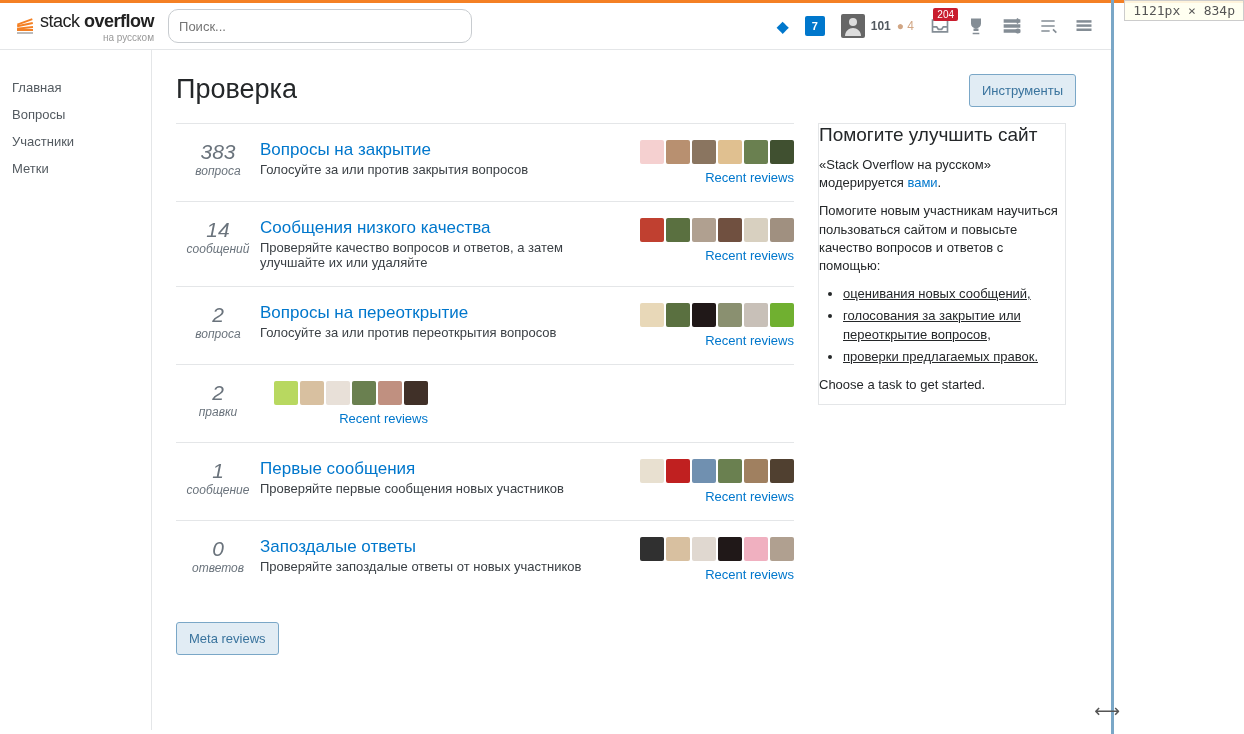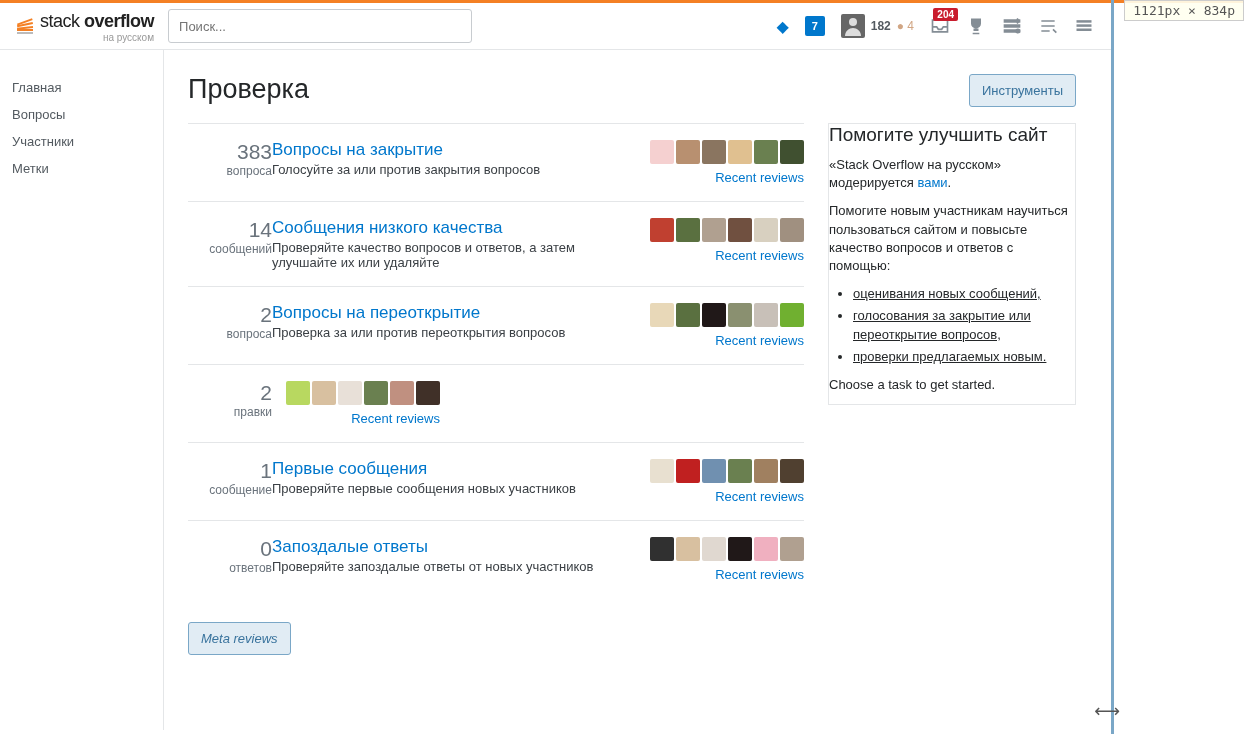--- a/index.html
+++ b/index.html
@@ -8,66 +8,66 @@
 .header { display: flex; align-items: center; padding: 5px 12px 5px 0; border-bottom: 1px solid #e4e6e8; height: 47px; margin-right: 130px; }
 .logo { display: flex; align-items: flex-start; padding: 0 14px; flex-direction: column; }
 .logo-main { display: flex; align-items: center; gap: 4px; }
 .logo-stack { display: flex; flex-direction: column; gap: 1px; align-items: center; justify-content: flex-end; width: 22px; height: 24px; }
 .logo-bar { width: 16px; height: 2px; background: #bcbbbb; }
 .logo-bar.orange { background: #f48024; transform-origin: right; }
 .logo-text { font-size: 18px; font-weight: normal; color: #222; letter-spacing: -0.5px; }
 .logo-text b { font-weight: bold; }
 .logo-sub { font-size: 10px; color: #999; align-self: flex-end; margin-top: -2px; }
 .search-box { flex: 1; max-width: 528px; }
-.search-box input { width: 100%; height: 32px; border: 1px solid #c8ccd0; border-radius: 3px; padding: 16px 10px; font-size: 13px; color: #888; outline: none; }
+.search-box input { width: 100%; height: 32px; border: 1px solid #c8ccd0; border-radius: 10px; padding: 16px 10px; font-size: 13px; color: #888; outline: none; }
 .header-spacer { flex: 1; }
 .header-icons { display: flex; align-items: center; gap: 16px; padding-right: 8px; }
 .hicon { display: flex; align-items: center; justify-content: center; color: #848d95; font-size: 18px; position: relative; }
 .hicon svg { width: 20px; height: 20px; fill: #848d95; }
 .rep-area { display: flex; align-items: center; gap: 6px; }
 .avatar-sq { width: 24px; height: 24px; background: #666; border-radius: 2px; display: flex; align-items: center; justify-content: center; color: #fff; }
 .rep-num { font-weight: bold; color: #535a60; font-size: 12px; }
 .rep-dot { color: #d1a684; font-size: 12px; }
 .badge-blue { width: 20px; height: 20px; background: #07c; color: #fff; font-size: 11px; font-weight: bold; display: flex; align-items: center; justify-content: center; border-radius: 2px; }
-.badge-red { position: absolute; top: -8px; right: -8px; background: #c91d2e; color: #fff; font-size: 10px; padding: 1px 4px; border-radius: 2px; font-weight: bold; }
+.badge-red { position: absolute; top: -8px; right: -8px; background: #c91d2e; color: #fff; font-size: 10px; padding: 1px 4px; border-radius: 2px; font-weight: normal; }
 .diamond { color: #07c; font-size: 16px; }
 
 .ruler-overlay { position: absolute; top: 0; right: 0; background: rgba(255,255,240,0.9); border: 1px solid #ccc; padding: 2px 8px; font-family: monospace; font-size: 13px; color: #555; z-index: 100; }
 
 .container { display: flex; max-width: 1100px; }
-.left-nav { width: 164px; padding: 24px 0 0 12px; border-right: 1px solid #e4e6e8; min-height: 680px; }
+.left-nav { width: 152px; padding: 24px 0 0 12px; border-right: 1px solid #e4e6e8; min-height: 680px; }
 .left-nav a { display: block; padding: 6px 0; color: #535a60; text-decoration: none; font-size: 13px; }
 .main { flex: 1; padding: 24px; position: relative; }
 .page-header { display: flex; justify-content: space-between; align-items: flex-start; margin-bottom: 16px; }
 .page-title { font-size: 27px; font-weight: normal; color: #242729; }
 .tools-btn { background: #e1ecf4; border: 1px solid #7aa7c7; color: #39739d; padding: 8px 12px; border-radius: 3px; font-size: 13px; cursor: pointer; }
 
 .content-row { display: flex; gap: 24px; }
 .queues { flex: 1; max-width: 618px; }
 .queue { display: flex; padding: 16px 0; border-top: 1px solid #e4e6e8; align-items: flex-start; }
-.queue-count { width: 84px; text-align: right; flex-shrink: 0; }
+.queue-count { width: 84px; text-align: center; flex-shrink: 0; font-style: italic; }
 .queue-count .num { font-size: 21px; color: #6a737c; }
 .queue-count .lbl { font-size: 12px; color: #6a737c; }
 .queue-body { flex: 1; display: flex; justify-content: space-between; gap: 8px; }
 .queue-info { flex: 1; }
 .queue-title { color: #07c; font-size: 17px; text-decoration: none; }
 .queue-desc { color: #3b4045; font-size: 13px; margin-top: 2px; }
 .queue-side { display: flex; flex-direction: column; align-items: flex-end; gap: 6px; min-width: 168px; }
 .avatars { display: flex; gap: 2px; }
 .av { width: 24px; height: 24px; border-radius: 2px; }
 .recent { color: #07c; font-size: 13px; text-decoration: none; }
 
 .sidebar { width: 248px; border: 1px solid #e4e6e8; padding: 0; font-size: 13px; color: #242729; align-self: flex-start; }
 .sidebar h3 { font-size: 19px; font-weight: normal; margin-bottom: 10px; }
 .sidebar p { margin-bottom: 10px; line-height: 1.4; }
 .sidebar a { color: #07c; text-decoration: none; }
 .sidebar ul { padding-left: 24px; margin-bottom: 10px; text-decoration: underline; }
 .sidebar li { margin-bottom: 4px; line-height: 1.4; }
 
-.meta-btn { display: inline-block; background: #e1ecf4; border: 1px solid #7aa7c7; color: #39739d; padding: 8px 12px; border-radius: 3px; font-size: 13px; cursor: pointer; margin-top: 24px; font-style: italic; }
+.meta-btn { display: inline-block; background: #e1ecf4; border: 1px solid #7aa7c7; color: #39739d; padding: 8px 12px; border-radius: 3px; font-size: 13px; cursor: pointer; margin-top: 24px; }
 
 .rt-border { position: fixed; top: 0; right: 130px; width: 3px; height: 100%; background: #7aa7c7; }
 .resize-handle { position: fixed; right: 124px; top: 700px; font-size: 18px; color: #555; }
 </style>
 </head>
 <body>
 
 <div class="topbar-orange"></div>
 <div class="ruler-overlay">1121px × 834p</div>
 <div class="rt-border"></div>
@@ -94,21 +94,21 @@
   <div class="header-icons">
     <span class="diamond">◆</span>
     <span class="badge-blue">7</span>
     <div class="rep-area">
       <div class="avatar-sq">
           <svg viewBox="0 0 24 24">
             <circle cx="12" cy="8" r="4" fill="#ddd"></circle>
             <path d="M4 22c0-5 4-8 8-8s8 3 8 8" fill="#ddd"></path>
           </svg>
         </div>
-      <span class="rep-num">182</span>
+      <span class="rep-num">101</span>
       <span class="rep-dot">● <span>4</span></span>
     </div>
     <span class="hicon">
       <svg viewBox="0 0 24 24">
           <path d="M3 5h18v14H3z M3 13h5l2 3h4l2-3h5" fill="none" stroke="#848d95" stroke-width="2"></path>
         </svg>
       <span class="badge-red">204</span>
     </span>
     <span class="hicon">
         <svg viewBox="0 0 24 24">
@@ -199,21 +199,21 @@
       </div>
     </div>
     <div class="queue">
       <div class="queue-count">
         <div class="num">2</div>
         <div class="lbl">вопроса</div>
       </div>
       <div class="queue-body">
         <div class="queue-info">
           <a href="#" class="queue-title">Вопросы на переоткрытие</a>
-          <div class="queue-desc">Проверка за или против переоткрытия вопросов</div>
+          <div class="queue-desc">Голосуйте за или против переоткрытия вопросов</div>
         </div>
         <div class="queue-side">
           <div class="avatars">
                   <div class="av" style="background:#e8d8b8"></div>
                   <div class="av" style="background:#5a7040"></div>
                   <div class="av" style="background:#201818"></div>
                   <div class="av" style="background:#8a9070"></div>
                   <div class="av" style="background:#c8c0b8"></div>
                   <div class="av" style="background:#70b030"></div>
                 </div>
@@ -288,21 +288,21 @@
     </div>
         </div>
 
       <div class="sidebar">
         <h3>Помогите улучшить сайт</h3>
         <p><span>«Stack Overflow на русском» модерируется </span><a href="#">вами</a><span>.</span></p>
         <p>Помогите новым участникам научиться пользоваться сайтом и повысьте качество вопросов и ответов с помощью:</p>
         <ul id="sb-bullets">
             <li>оценивания новых сообщений,</li>
             <li>голосования за закрытие или переоткрытие вопросов,</li>
-            <li>проверки предлагаемых новым.</li>
+            <li>проверки предлагаемых правок.</li>
           </ul>
         <p>Choose a task to get started.</p>
       </div>
     </div>
 
     <button class="meta-btn">Meta reviews</button>
   </div>
 </div>
 
 </body></html>

